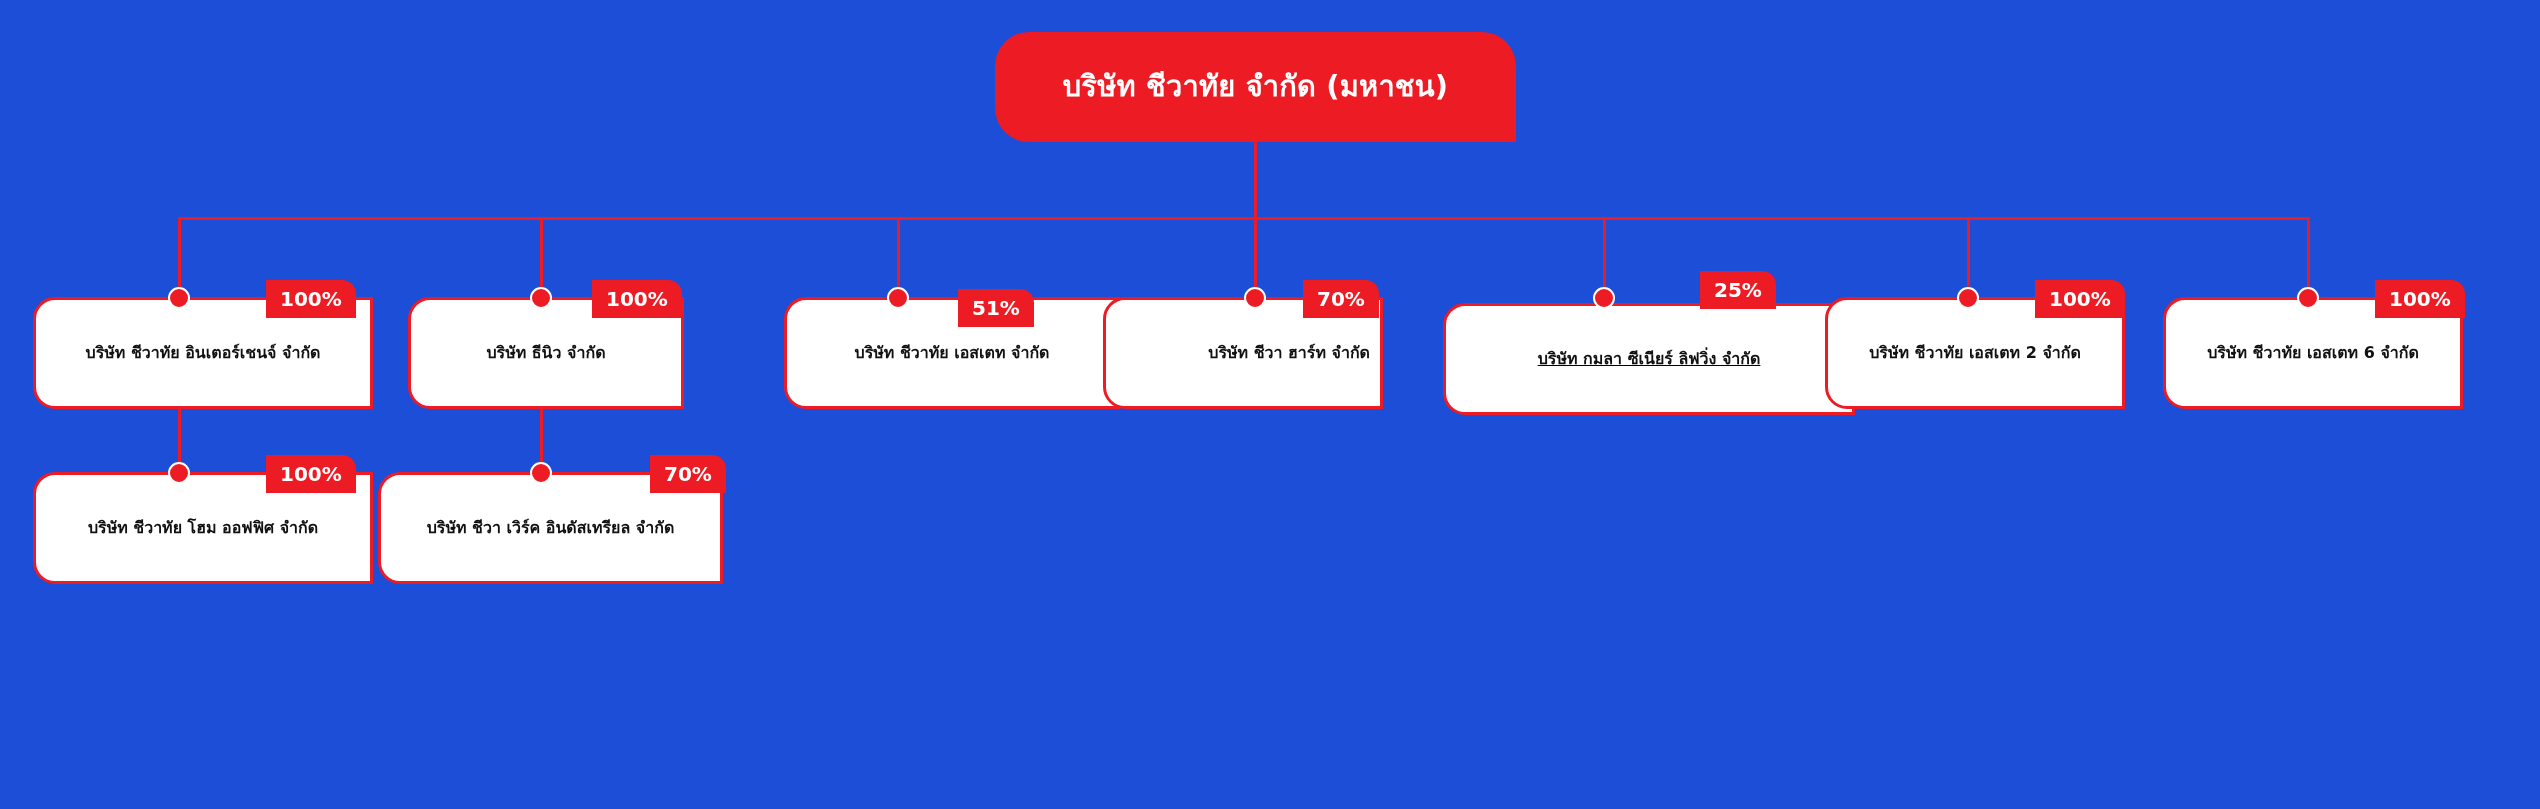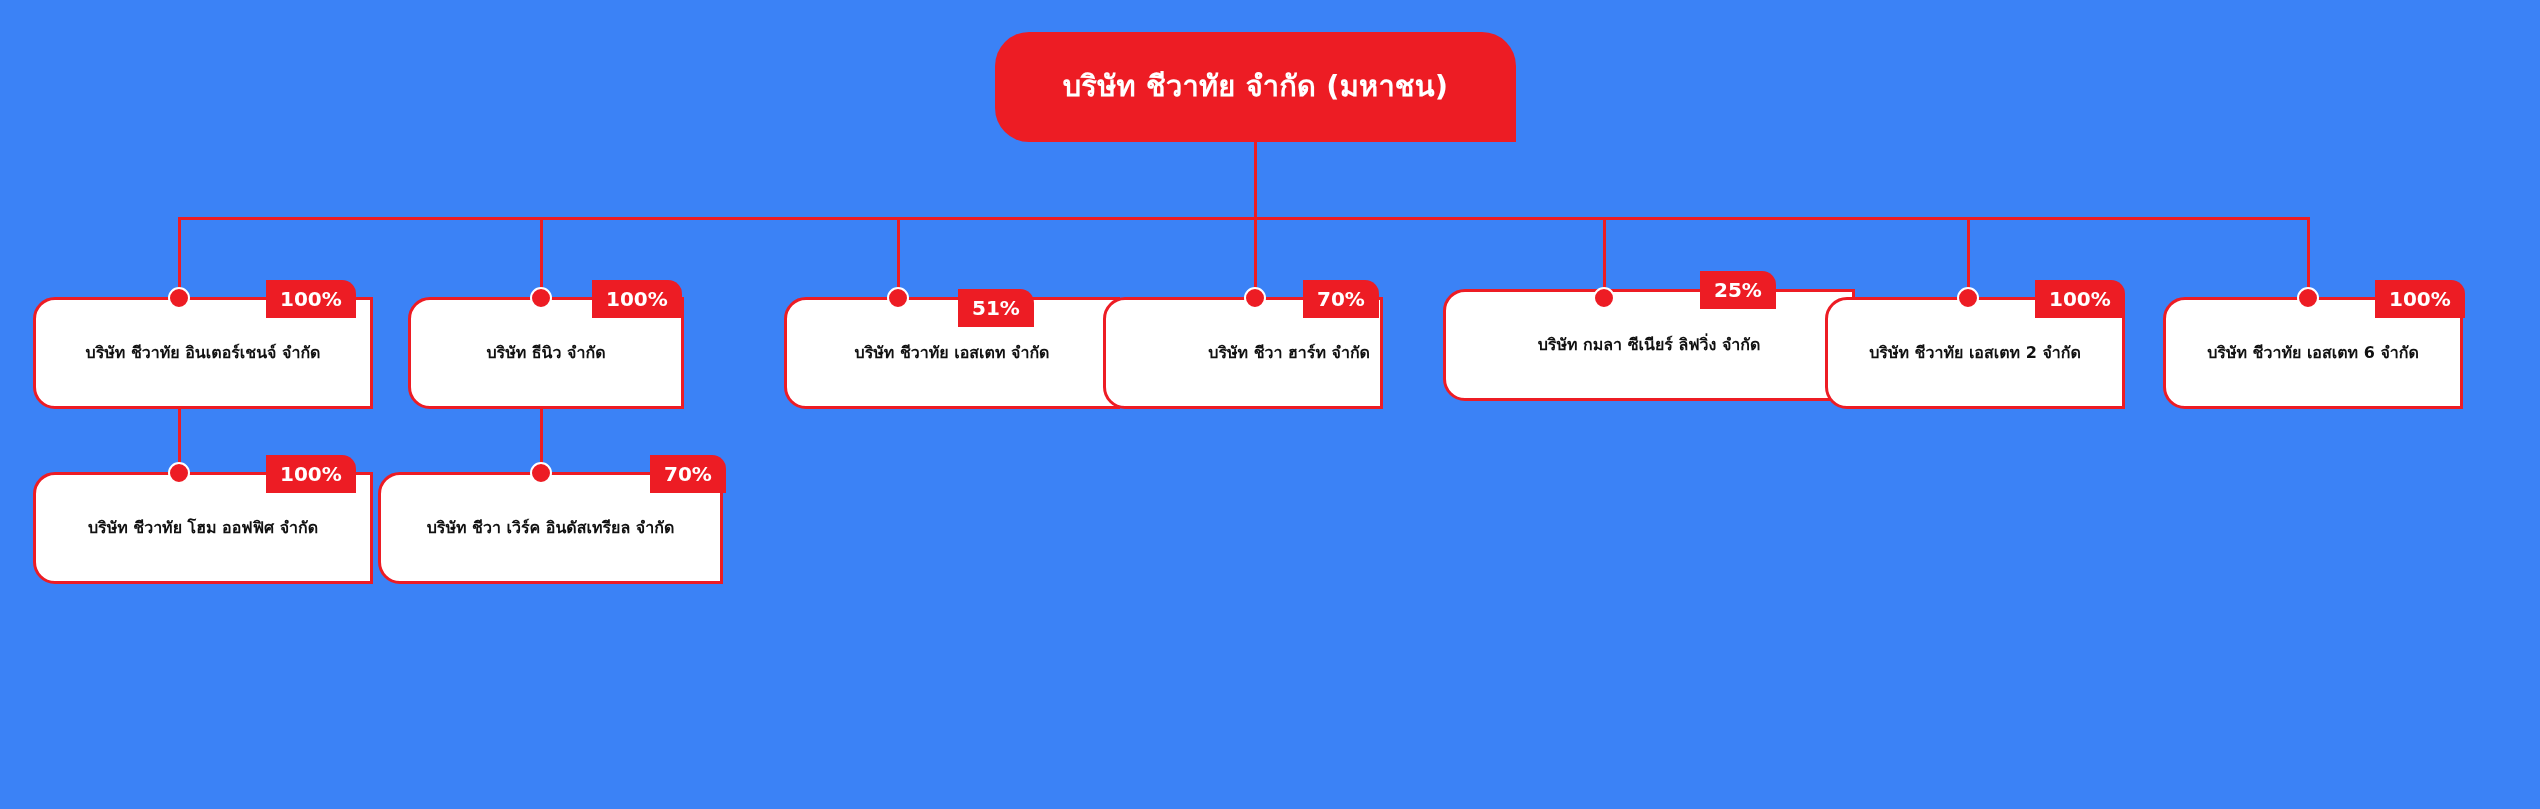--- a/index.html
+++ b/index.html
@@ -7,21 +7,21 @@
     padding: 0;
     background: #000000;
   }
   body {
     font-family: "DejaVu Sans", "Liberation Sans", sans-serif;
   }
   #chart-canvas {
     position: relative;
     width: 2540px;
     height: 809px;
-    background: #3b82f6;
+    background: #1d4ed8;
     overflow: hidden;
   }
 
   
   .line-h, .line-v {
     position: absolute;
     background: #ED1C24;
   }
   .line-h { height: 3px; }
   .line-v { width: 3px; }
@@ -143,21 +143,21 @@
   </div>
 
   <div class="node" style="left:1103px; top:297px; width:280px; height:112px;justify-content:flex-end;">
     <span class="node-label">บริษัท ชีวา ฮาร์ท จำกัด</span>
   </div>
   <div class="node-dot" style="left:1244px; top:287px;"></div>
   <div class="badge" style="left:1303px; top:280px; min-width:70px;">
     <span class="badge-label">70%</span>
   </div>
 
-  <div class="node" style="left:1443px; top:289px; width:412px; height:112px;">
+  <div class="node" style="left:1443px; top:303px; width:412px; height:112px;text-decoration:underline;">
     <span class="node-label">บริษัท กมลา ซีเนียร์ ลิฟวิ่ง จำกัด</span>
   </div>
   <div class="node-dot" style="left:1593px; top:287px;"></div>
   <div class="badge" style="left:1700px; top:271px; min-width:70px;">
     <span class="badge-label">25%</span>
   </div>
 
   <div class="node" style="left:1825px; top:297px; width:300px; height:112px;">
     <span class="node-label">บริษัท ชีวาทัย เอสเตท 2 จำกัด</span>
   </div>

